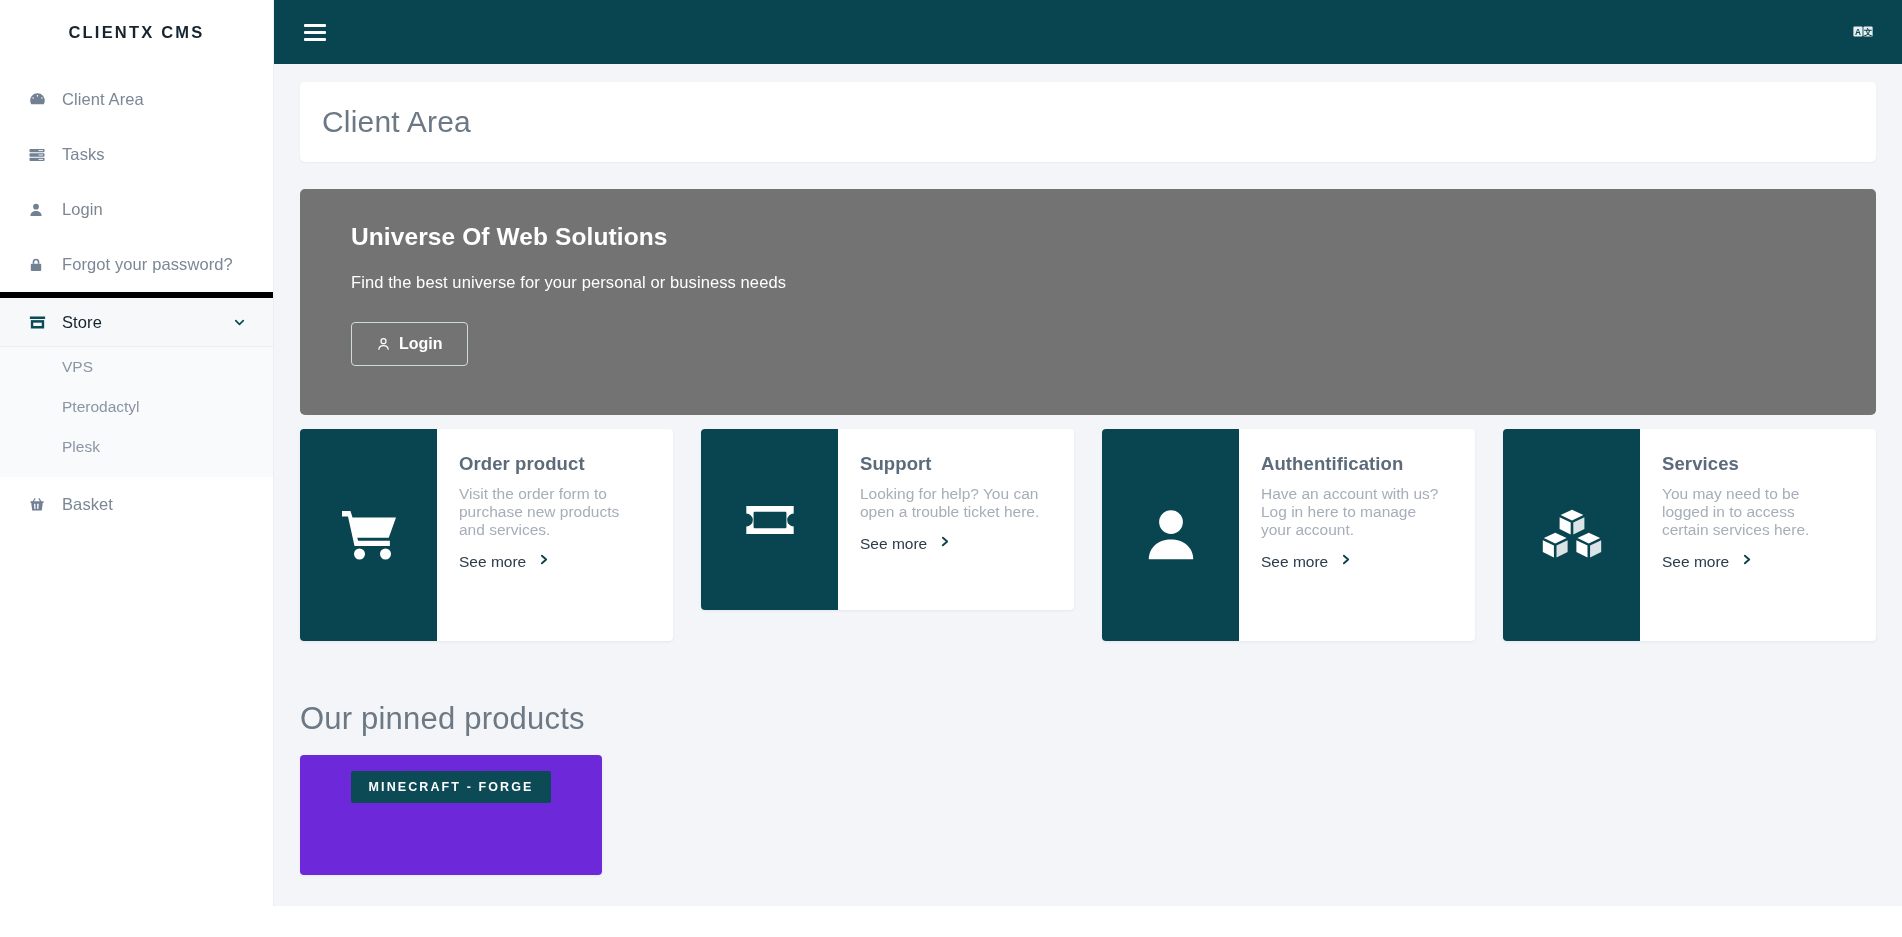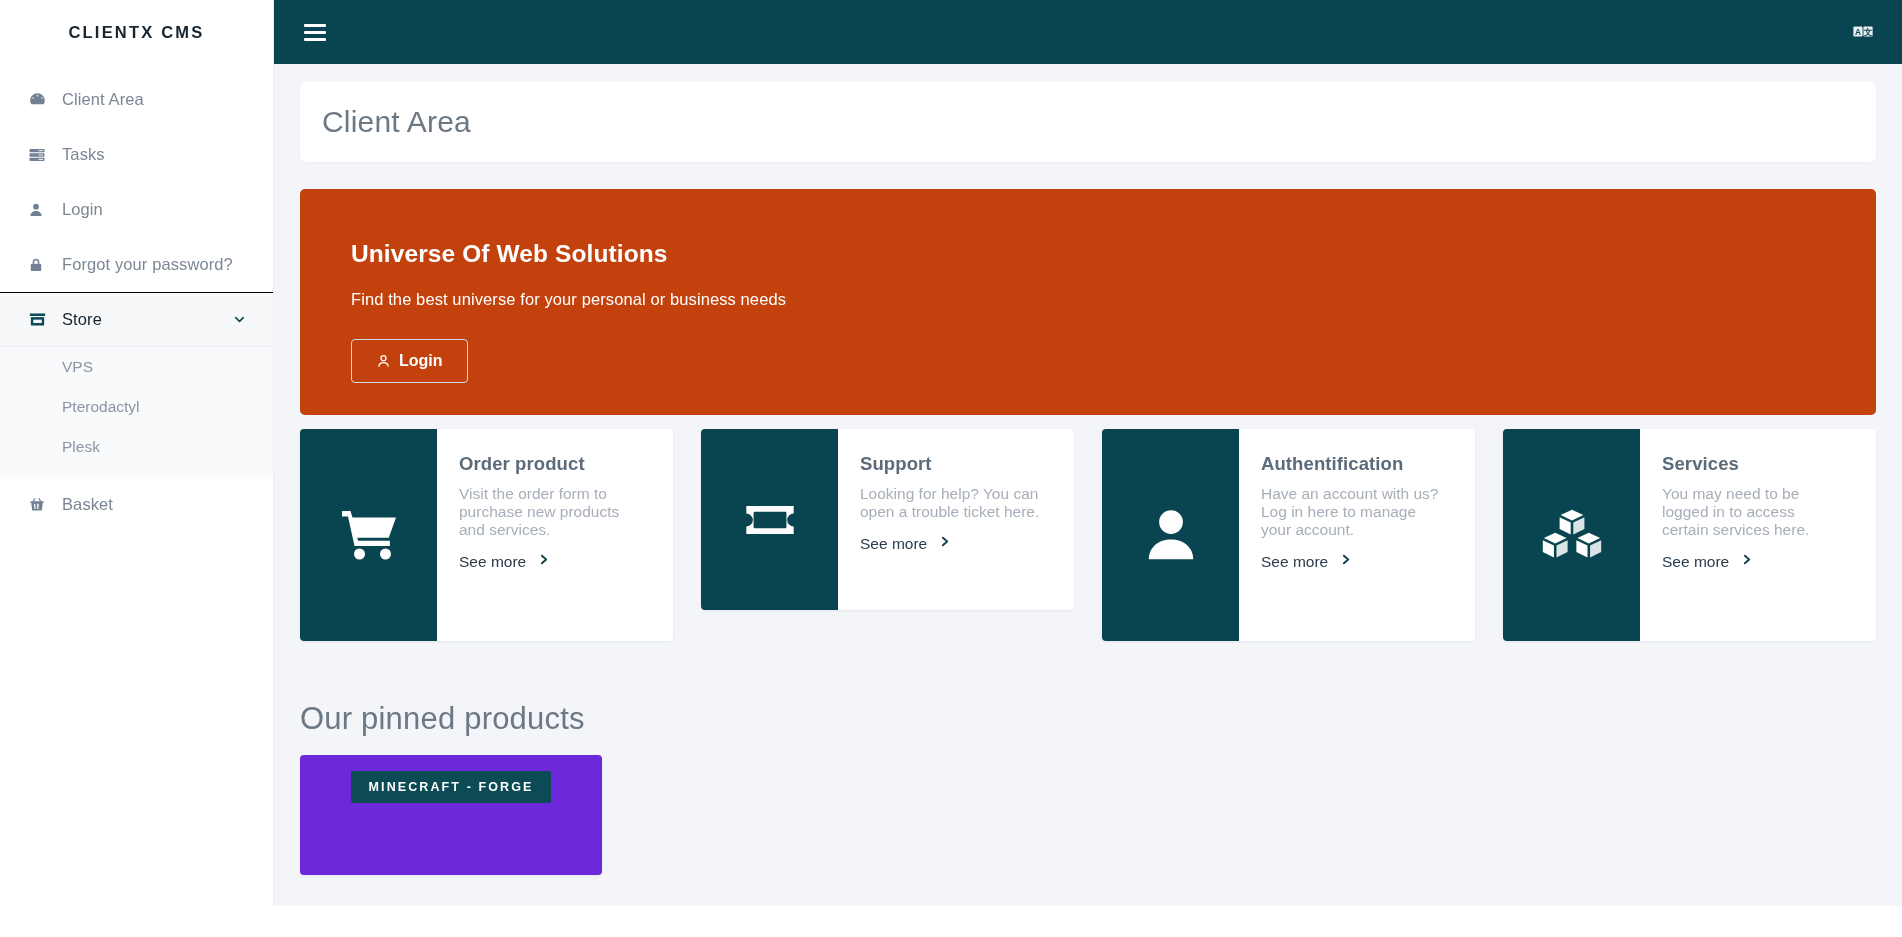--- a/index.html
+++ b/index.html
@@ -55,21 +55,21 @@
     align-items: center;
     color: #718093;
   }
   .nav-item .lbl {
     font-size: 16.5px;
     color: #7b8794;
     letter-spacing: .1px;
   }
   .nav-item.active {
     background: #f6f8fa;
-    border-top: 1px solid #000000;
+    border-top: 6px solid #000000;
     border-bottom: 1px solid #eceef2;
   }
   .nav-item.active .ico { color: #0b4a57; }
   .nav-item.active .lbl { color: #15242e; }
   .nav-item .chev {
     position: absolute;
     right: 26px;
     color: #0b4a57;
     display: flex;
     align-items: center;
@@ -137,24 +137,24 @@
   }
   .page-head h1 {
     font-size: 30px;
     font-weight: 500;
     color: #6c7884;
     letter-spacing: .2px;
   }
 
   .hero {
     margin: 27px 26px 0 26px;
-    background: #c2410c;
+    background: #737373;
     border-radius: 5px;
     height: 226px;
-    padding: 51px 0 0 51px;
+    padding: 34px 0 0 51px;
     color: #fff;
   }
   .hero h2 {
     font-size: 24.5px;
     font-weight: 700;
     letter-spacing: .1px;
     margin-bottom: 22px;
   }
   .hero p {
     font-size: 16.5px;

